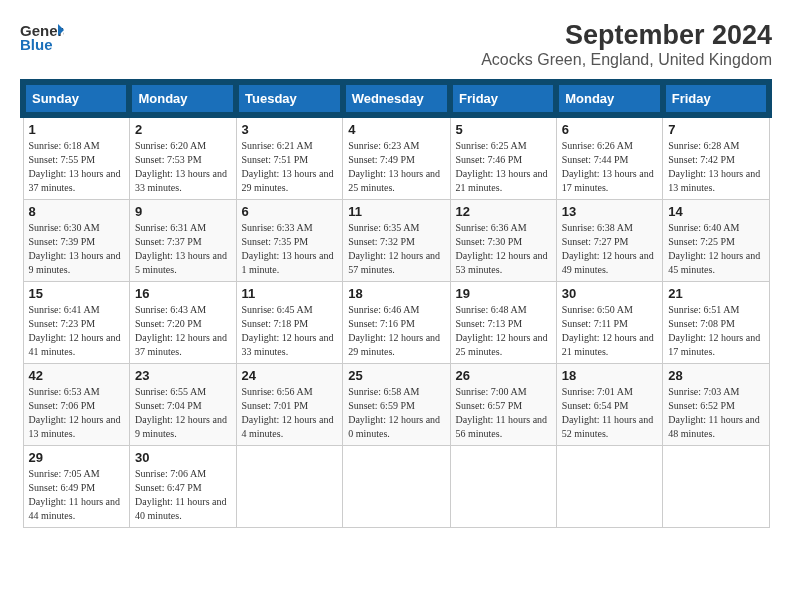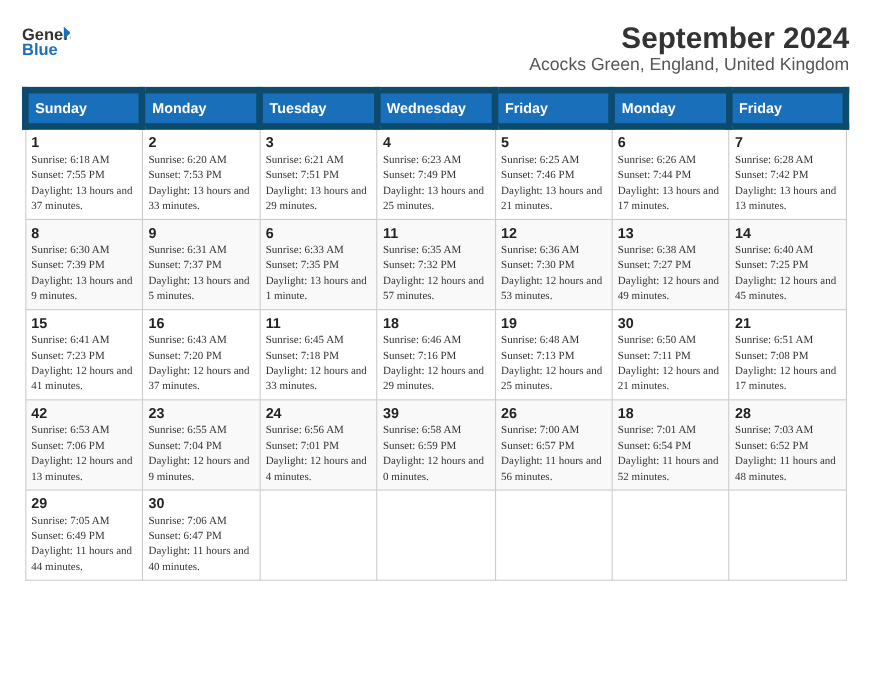--- a/index.html
+++ b/index.html
@@ -211,21 +211,21 @@
         </td>
         <td>
           <span class="day-number">23</span>
           <div class="day-info">Sunrise: 6:55 AM<br>Sunset: 7:04 PM<br>Daylight: 12 hours and 9 minutes.</div>
         </td>
         <td>
           <span class="day-number">24</span>
           <div class="day-info">Sunrise: 6:56 AM<br>Sunset: 7:01 PM<br>Daylight: 12 hours and 4 minutes.</div>
         </td>
         <td>
-          <span class="day-number">39</span>
+          <span class="day-number">25</span>
           <div class="day-info">Sunrise: 6:58 AM<br>Sunset: 6:59 PM<br>Daylight: 12 hours and 0 minutes.</div>
         </td>
         <td>
           <span class="day-number">26</span>
           <div class="day-info">Sunrise: 7:00 AM<br>Sunset: 6:57 PM<br>Daylight: 11 hours and 56 minutes.</div>
         </td>
         <td>
           <span class="day-number">18</span>
           <div class="day-info">Sunrise: 7:01 AM<br>Sunset: 6:54 PM<br>Daylight: 11 hours and 52 minutes.</div>
         </td>

